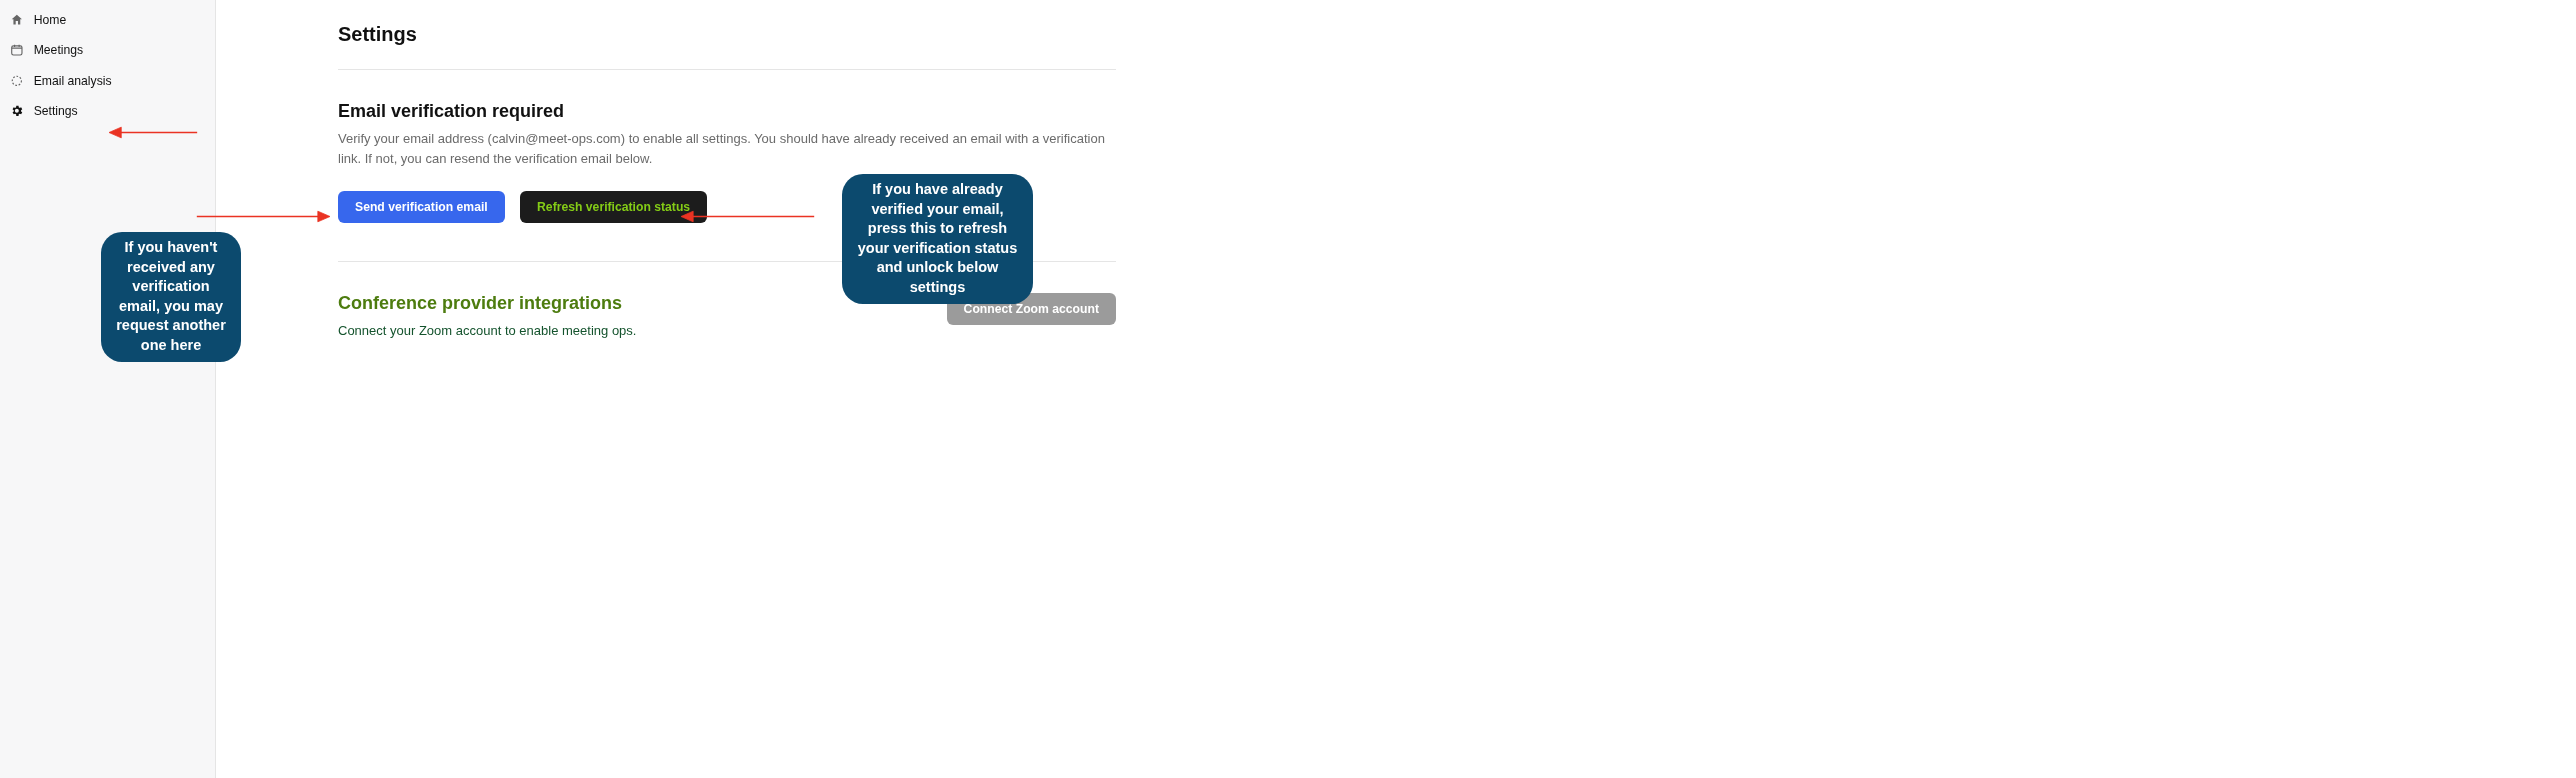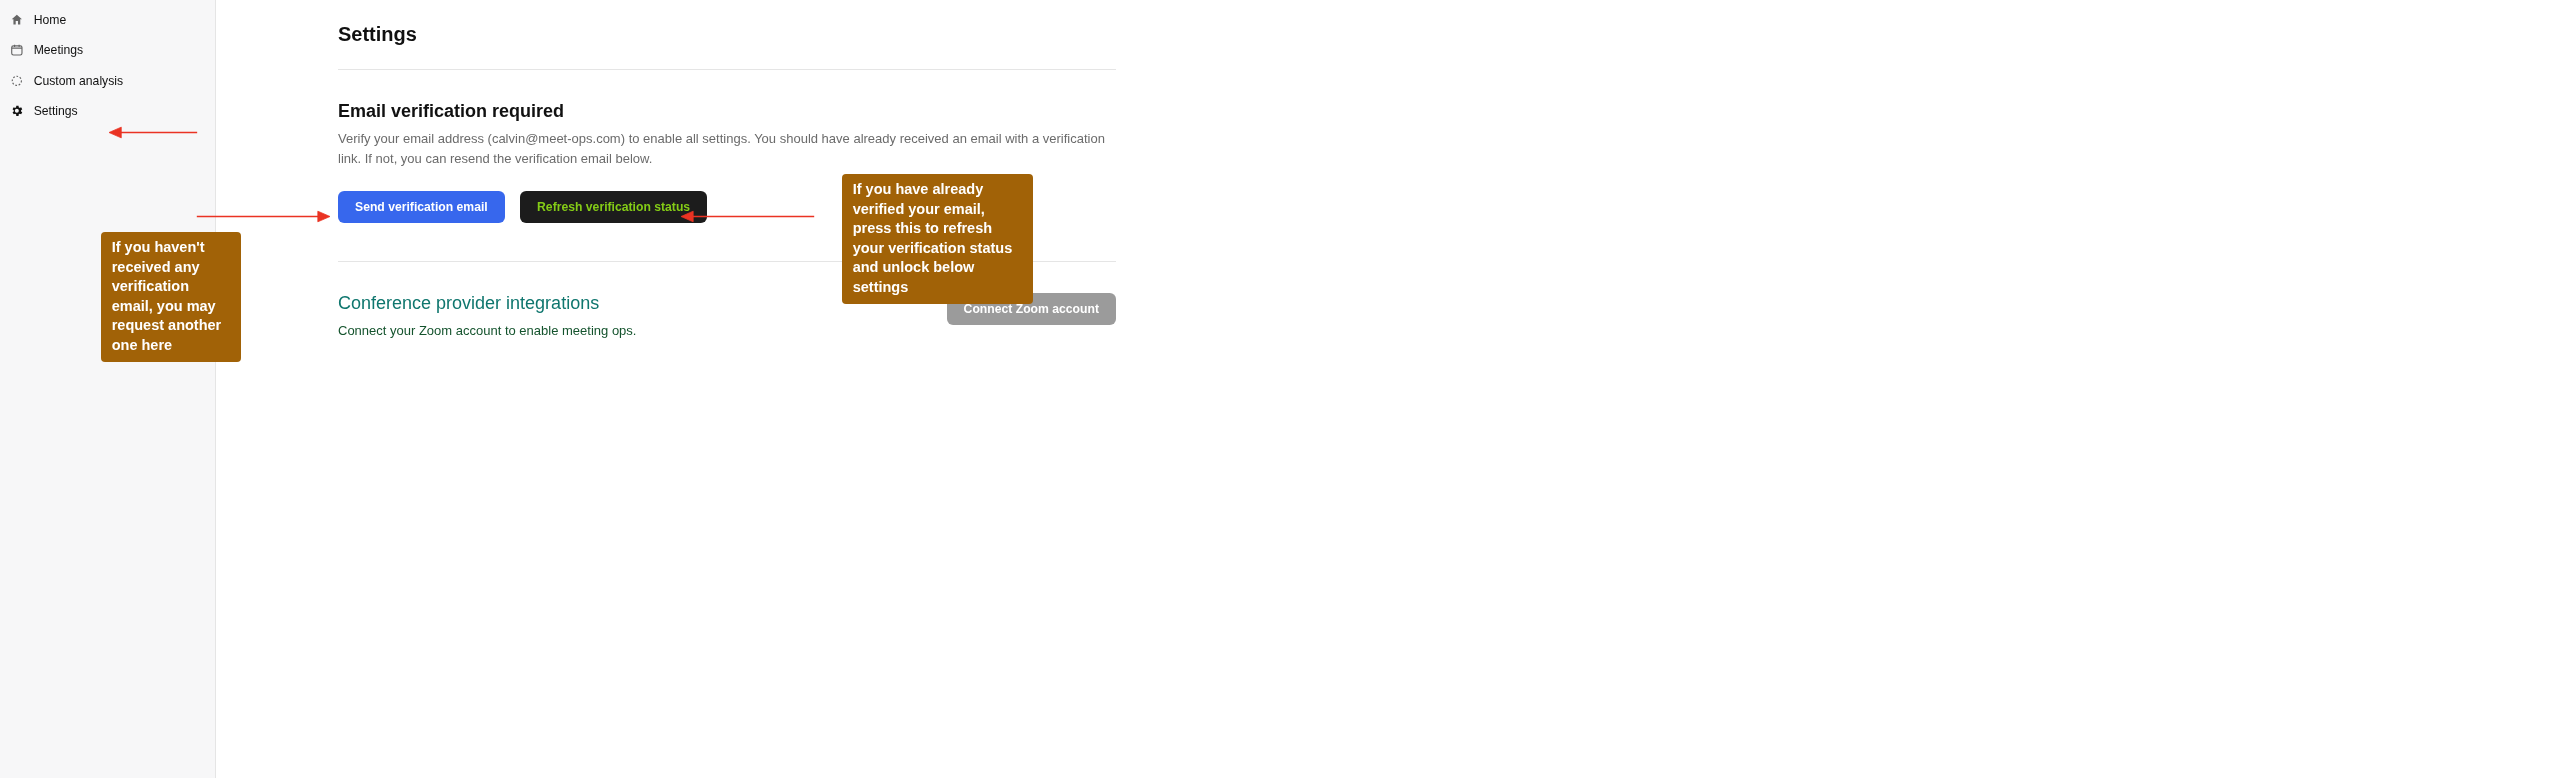--- a/index.html
+++ b/index.html
@@ -74,40 +74,41 @@
     font-weight: 600;
     padding: 9.2px 17px;
     border-radius: 6.1px;
     border: none;
     cursor: pointer;
   }
   .btn-primary { background: #3767ed; color: #fff; }
   .btn-dark { background: #1c1c1c; color: #84cc16; }
   .btn-disabled { background: #9b9b9b; color: #fff; cursor: default; }
 
-  .section-heading.muted { color: #0f766e; font-weight: 400; }
+  .section-heading.muted { color: #4d7c0f; font-weight: 700; }
   .section-body.muted { color: #14532d; }
 
   .integration-row {
     display: flex;
     align-items: flex-start;
     justify-content: space-between;
     max-width: 778px;
   }
 
   
   .callout {
     position: absolute;
-    background: #a16207;
+    background: #0c4a6e;
     color: #fff;
     font-weight: 800;
+    text-align: center;
     font-size: 14.5px;
     line-height: 1.35;
     padding: 6.1px 10.7px;
-    border-radius: 4px;
+    border-radius: 21px;
     white-space: pre-line;
   }
   .callout-left { left: -237px; top: 209px; width: 140px; }
   .callout-right { left: 504px; top: 151px; width: 191px; }
 
   
   .arrow {
     position: absolute;
     stroke: #ea3323;
     fill: #ea3323;
@@ -138,21 +139,21 @@
         </svg>
     </span>
     <span>Meetings</span>
   </div>
   <div class="sidebar-item">
     <span class="icon">
       <svg viewBox="0 0 24 24" fill="none" stroke="currentColor" stroke-width="2" stroke-dasharray="3 3">
           <circle cx="12" cy="12" r="8"></circle>
         </svg>
     </span>
-    <span>Custom analysis</span>
+    <span>Email analysis</span>
   </div>
   <div class="sidebar-item active">
     <span class="icon">
       <svg viewBox="0 0 24 24" fill="currentColor">
           <path d="M19.4 13a7.8 7.8 0 000-2l2.1-1.6-2-3.5-2.5 1a7.7 7.7 0 00-1.7-1L15 3h-4l-.3 2.9a7.7 7.7 0 00-1.7 1l-2.5-1-2 3.5L6.6 11a7.8 7.8 0 000 2l-2.1 1.6 2 3.5 2.5-1c.5.4 1.1.8 1.7 1L11 21h4l.3-2.9c.6-.2 1.2-.6 1.7-1l2.5 1 2-3.5L19.4 13zM12 15.5A3.5 3.5 0 1115.5 12 3.5 3.5 0 0112 15.5z"></path>
         </svg>
     </span>
     <span>Settings</span>
   </div>
 </nav>

